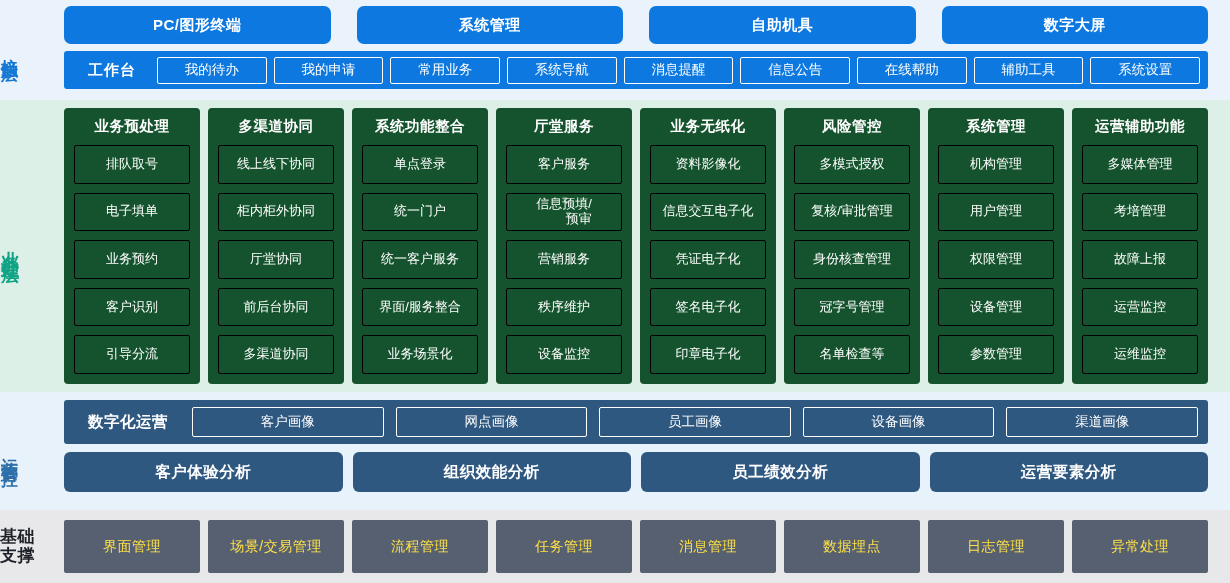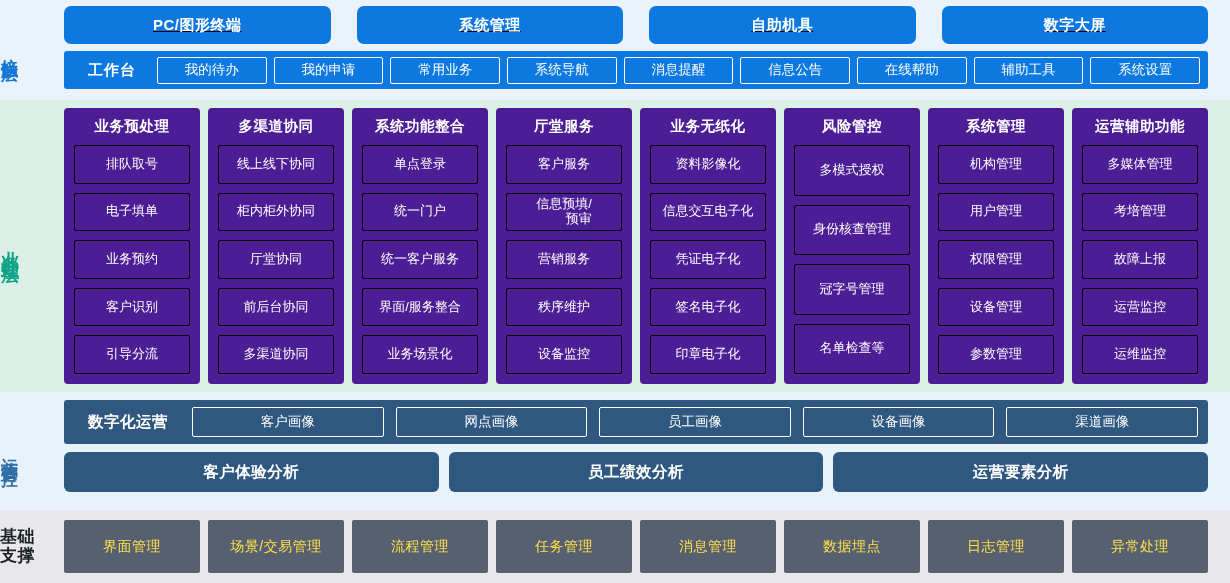--- a/index.html
+++ b/index.html
@@ -21,21 +21,21 @@
   }
   .band-label .v {
     writing-mode: vertical-rl; text-orientation: upright;
     letter-spacing: 4px;
   }
   .band-body { flex: 1 1 auto; display: flex; flex-direction: column; }
 
   
   .contact-band { background: #eaf3fc; height: 100px; padding: 6px 0 4px 0; }
   .contact-band .band-label { color: #1478d4; }
-  .contact-top { display: flex; gap: 26px; padding: 0 22px 0 4px; text-decoration: underline; }
+  .contact-top { display: flex; gap: 26px; padding: 0 22px 0 4px; }
   .chan-btn {
     flex: 1 1 0; height: 38px; border-radius: 7px;
     background: #0d79e0; color: #fff;
     display: flex; align-items: center; justify-content: center;
     font-size: 15px; font-weight: bold; letter-spacing: 0.5px;
   }
   .contact-bottom {
     margin: 7px 22px 0 4px; height: 38px; border-radius: 3px;
     background: #0d79e0; display: flex; align-items: center;
     padding: 8px 8px; gap: 7px;
@@ -49,21 +49,21 @@
     color: #fff; font-size: 13.5px;
     display: flex; align-items: center; justify-content: center;
     white-space: nowrap;
   }
 
   
   .biz-band { background: #dcf0e8; height: 292px; padding: 8px 0; }
   .biz-band .band-label { color: #10a386; font-size: 18px; }
   .biz-cols { display: flex; gap: 8px; padding: 0 22px 0 4px; height: 100%; }
   .biz-col {
-    flex: 1 1 0; background: #4c1d95; border-radius: 4px;
+    flex: 1 1 0; background: #14532d; border-radius: 4px;
     padding: 9px 10px 10px 10px;
     display: flex; flex-direction: column;
   }
   .biz-col-title {
     color: #fff; font-size: 14.5px; font-weight: bold;
     text-align: center; margin-bottom: 9px; letter-spacing: 0.5px;
     white-space: nowrap;
   }
   .biz-items { display: flex; flex-direction: column; gap: 9px; flex: 1 1 auto; }
   .biz-item {
@@ -229,20 +229,21 @@
             <div class="biz-item">凭证电子化</div>
             <div class="biz-item">签名电子化</div>
             <div class="biz-item">印章电子化</div>
           </div>
         </div>
 
         <div class="biz-col">
           <div class="biz-col-title">风险管控</div>
           <div class="biz-items">
             <div class="biz-item">多模式授权</div>
+            <div class="biz-item">复核/审批管理</div>
             <div class="biz-item">身份核查管理</div>
             <div class="biz-item">冠字号管理</div>
             <div class="biz-item">名单检查等</div>
           </div>
         </div>
 
         <div class="biz-col">
           <div class="biz-col-title">系统管理</div>
           <div class="biz-items">
             <div class="biz-item">机构管理</div>
@@ -287,20 +288,23 @@
         <div class="ops-pill">
             <span>设备画像</span>
           </div>
         <div class="ops-pill">
             <span>渠道画像</span>
           </div>
       </div>
       <div class="ops-row2">
         <div class="ops-card">
             <span>客户体验分析</span>
+          </div>
+        <div class="ops-card">
+            <span>组织效能分析</span>
           </div>
         <div class="ops-card">
             <span>员工绩效分析</span>
           </div>
         <div class="ops-card">
             <span>运营要素分析</span>
           </div>
       </div>
     </div>
   </div>

